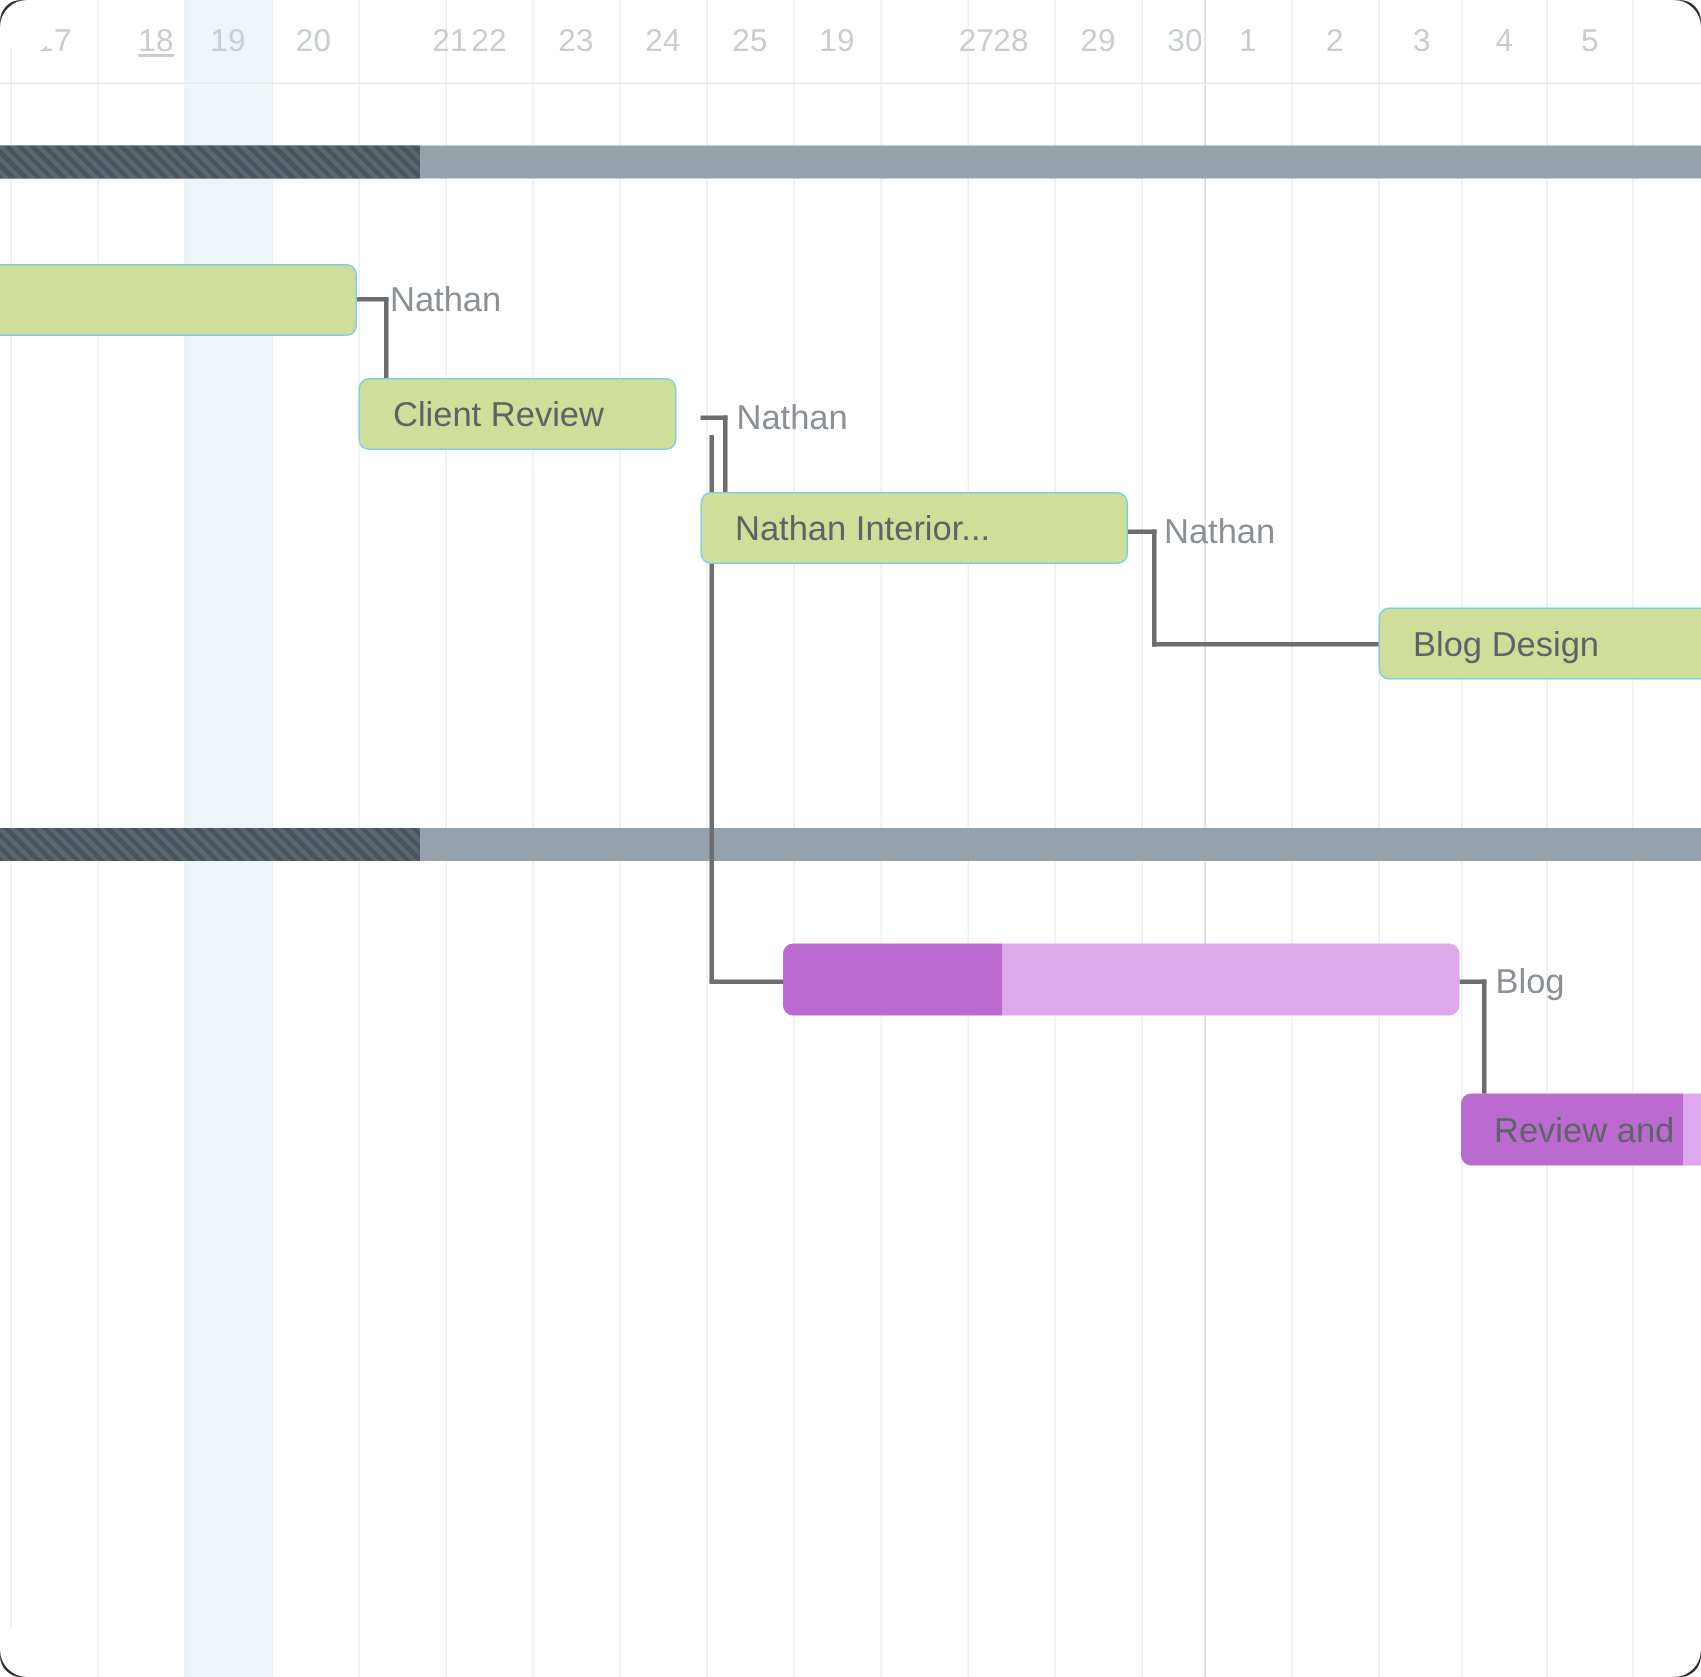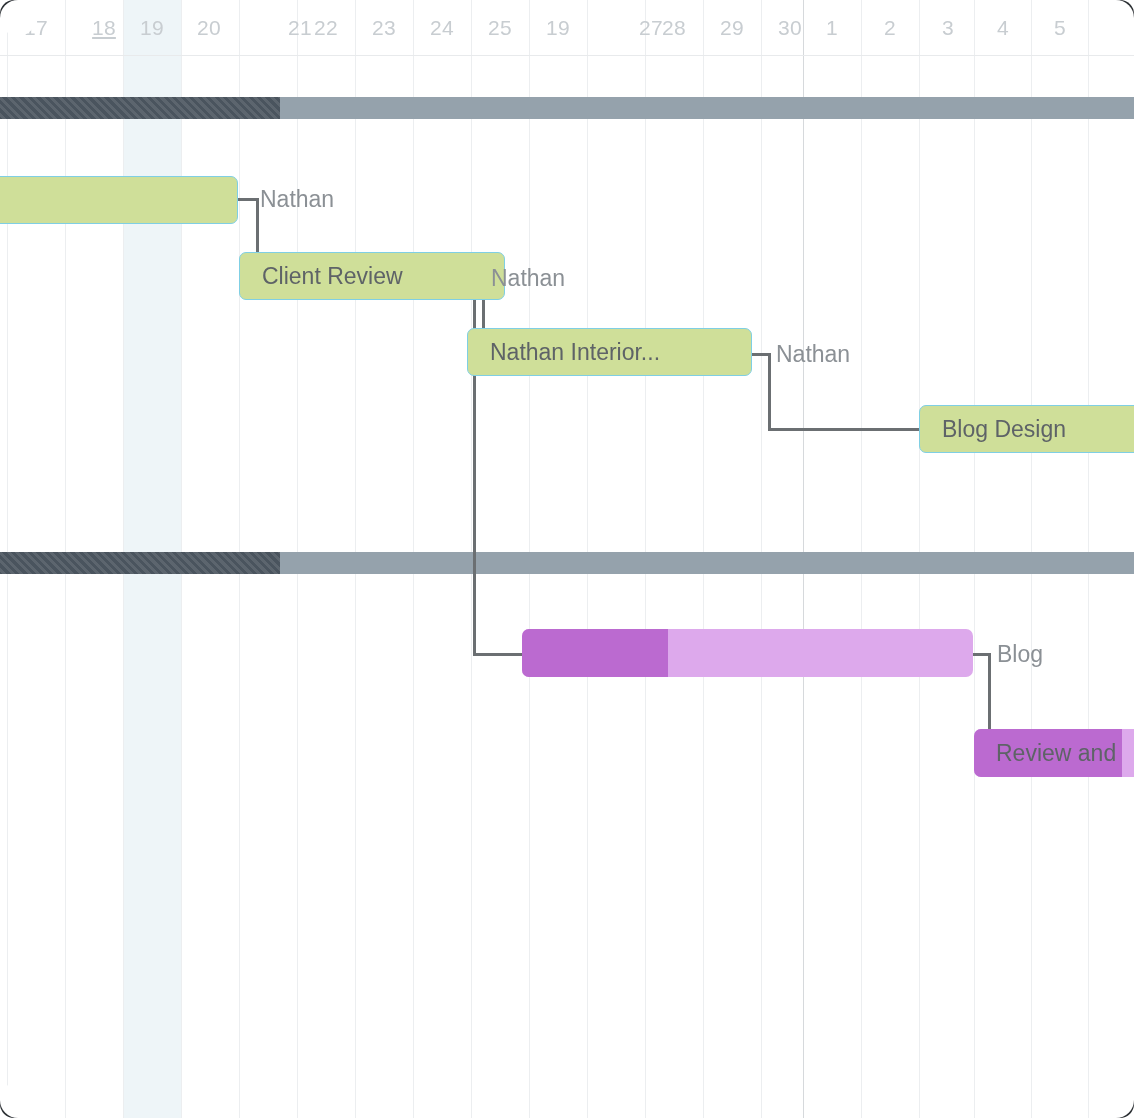--- a/index.html
+++ b/index.html
@@ -244,21 +244,21 @@
       <div class="link v" style="left: 768px; top: 353px; height: 78px;"></div>
       <div class="link h" style="left: 768px; top: 428px; width: 153px;"></div>
       <div class="link v" style="left: 473px; top: 290px; height: 365px;"></div>
       <div class="link h" style="left: 473px; top: 653px; width: 51px;"></div>
       <div class="link h" style="left: 973px; top: 653px; width: 18px;"></div>
       <div class="link v" style="left: 988px; top: 653px; height: 78px;"></div>
       <div class="task-bar green" style="left: -60px; top: 176px; width: 298px; height: 48px;">
         <span class="bar-label"></span>
       </div>
       <div class="assignee" style="left: 260px; top: 186px;">Nathan</div>
-      <div class="task-bar green" style="left: 239px; top: 252px; width: 266px; height: 48px;">
+      <div class="task-bar green" style="left: 239px; top: 252px; width: 212px; height: 48px;">
         <span class="bar-label">Client Review</span>
       </div>
       <div class="assignee" style="left: 491px; top: 265px;">Nathan</div>
       <div class="task-bar green" style="left: 467px; top: 328px; width: 285px; height: 48px;">
         <span class="bar-label">Nathan Interior...</span>
       </div>
       <div class="assignee" style="left: 776px; top: 341px;">Nathan</div>
       <div class="task-bar green" style="left: 919px; top: 405px; width: 260px; height: 48px;">
         <span class="bar-label">Blog Design</span>
       </div>

